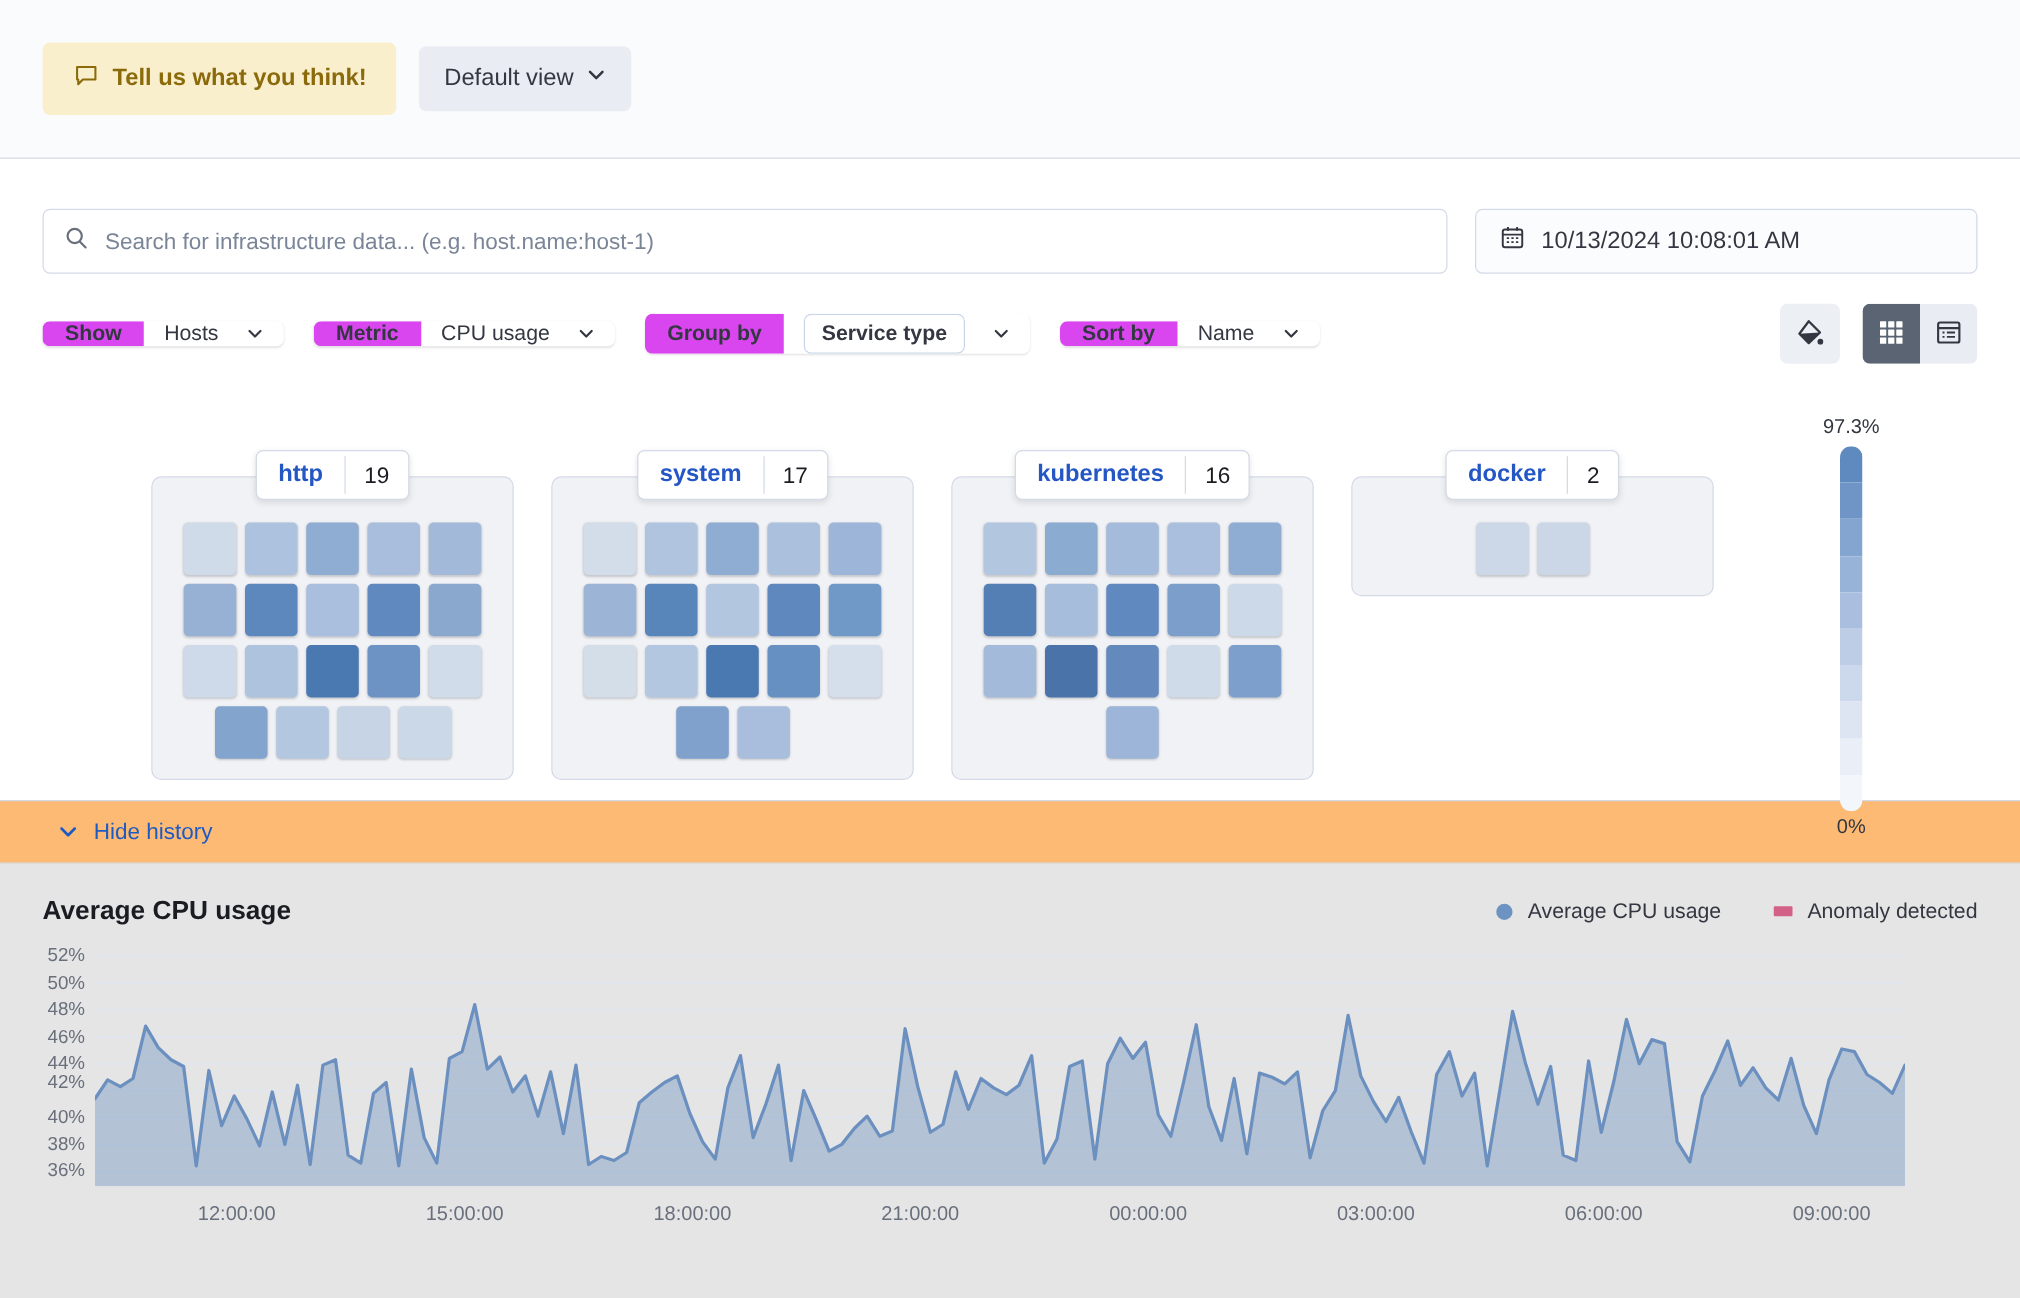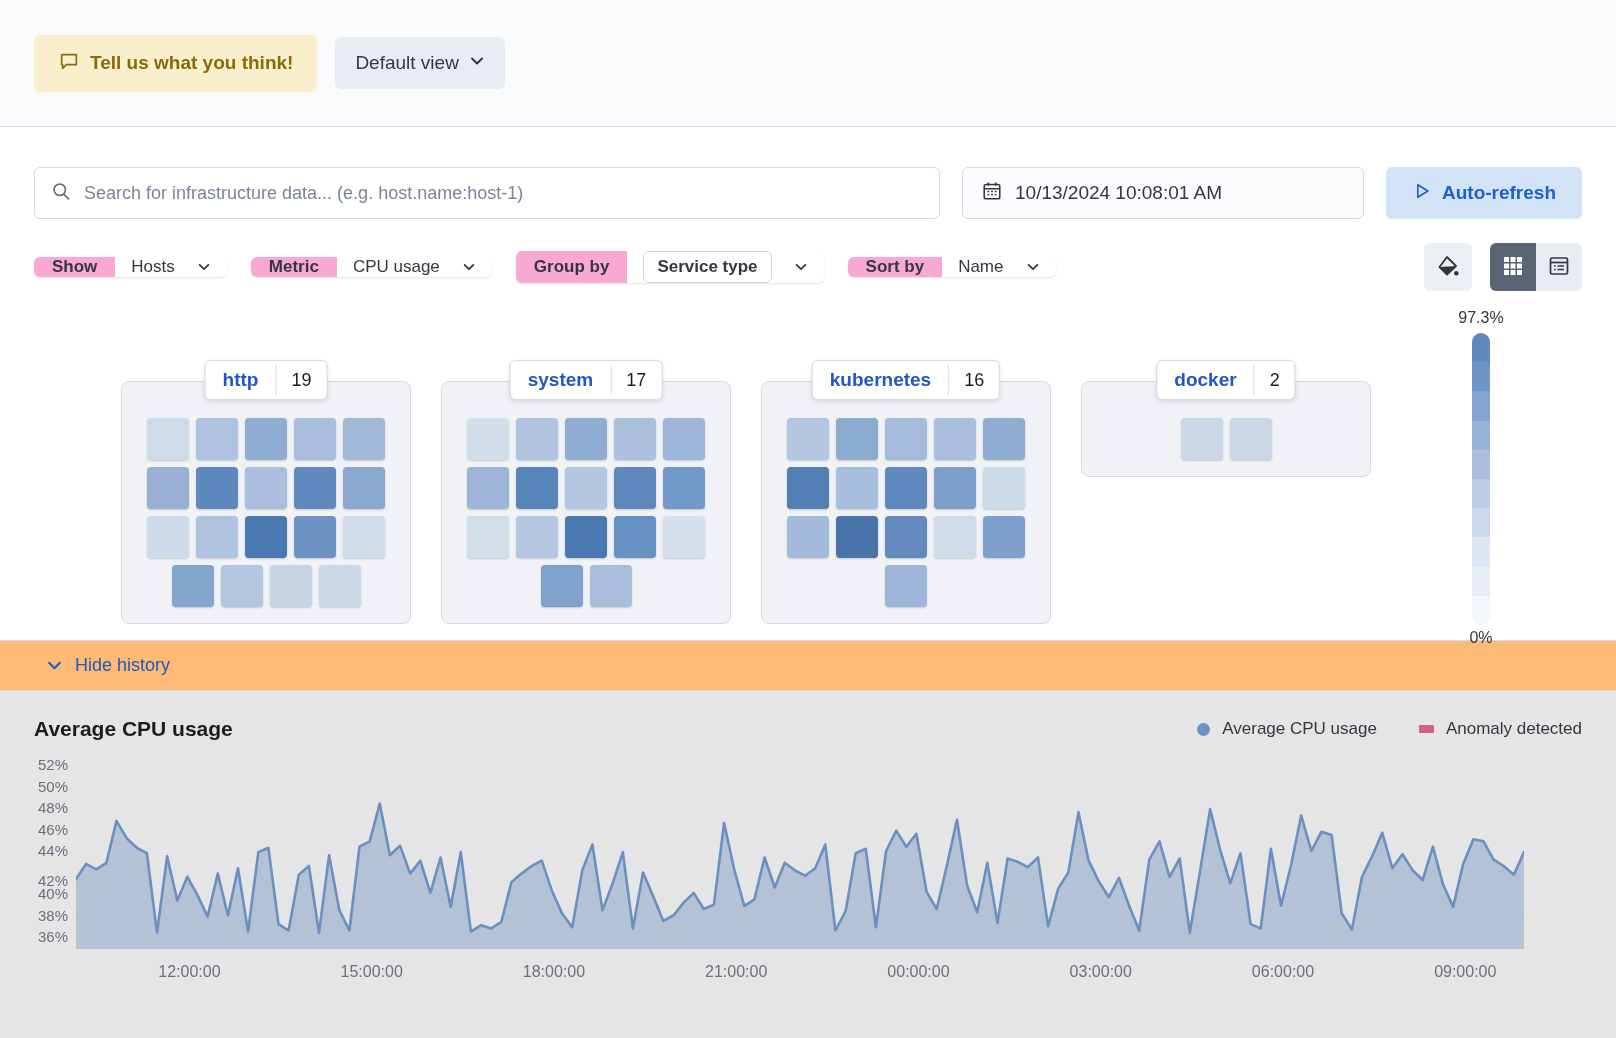--- a/index.html
+++ b/index.html
@@ -25,21 +25,21 @@
     background:transparent; font-family:inherit; }
   .search-box input::placeholder { color:#7a8598; }
   .date-box { width:402px; display:flex; align-items:center; gap:12px; background:#fbfcfd;
     border:1px solid #d3dae6; border-radius:6px; padding:0 18px; font-size:19px; color:#343741; }
   .btn-autorefresh { width:196px; justify-content:center; background:#d2e3f6; color:#1c63c9; font-weight:700; }
 
   
   .filter-row { margin-top:24px; display:flex; gap:24px; height:48px; align-items:center; }
   .filter-ctl { display:flex; align-items:stretch; background:#fff; border-radius:6px;
     box-shadow:0 1px 2px rgba(0,0,0,.12); overflow:hidden; cursor:pointer; }
-  .filter-ctl .lbl { background:#f9a8d4; display:flex; align-items:center; padding:0 18px;
+  .filter-ctl .lbl { background:#d946ef; display:flex; align-items:center; padding:0 18px;
     font-weight:700; font-size:17px; color:#343741; }
   .filter-ctl .val { display:flex; align-items:center; gap:22px; padding:0 16px; font-size:17px; color:#343741;text-align:center; }
   .badge-box { border:1px solid #c9d6ea; border-radius:6px; padding:5px 13px; font-weight:600; background:#fff; }
   .filter-right { margin-left:auto; display:flex; gap:18px; align-items:center; }
   .icon-btn { width:48px; height:48px; background:#eceff4; border-radius:6px; border:none; cursor:pointer;
     display:flex; align-items:center; justify-content:center; }
   .seg-group { display:flex; border-radius:6px; overflow:hidden; }
   .seg { width:46px; height:48px; display:flex; align-items:center; justify-content:center; cursor:pointer; border:none; }
   .seg.selected { background:#5a6472; }
   .seg.unselected { background:#e9edf3; }
@@ -54,21 +54,21 @@
   .tile { width:42px; height:42px; border-radius:4px; box-shadow:0 1px 2px rgba(0,0,0,.18); cursor:pointer; }
   .group-badge { position:absolute; top:-21px; left:50%; transform:translateX(-50%); z-index:2;
     background:#fff; border:1px solid #d3dae6; border-radius:6px; display:flex; align-items:stretch;
     box-shadow:0 2px 5px rgba(0,0,0,.1); cursor:pointer; white-space:nowrap; }
   .group-badge .gname { padding:8px 17px; color:#2456c4; font-weight:700; font-size:19px; }
   .group-badge .gdiv { width:1px; background:#d3dae6; margin:4px 0; }
   .group-badge .gcount { padding:8px 15px; color:#1a1c21; font-size:18px; display:flex; align-items:center; }
 
   .scale-legend { position:absolute; top:18px; right:66px; width:70px; display:flex;
     flex-direction:column; align-items:center; }
-  .scale-max { font-size:16px; color:#343741; margin-bottom:6px; }
+  .scale-max { font-size:16px; color:#343741; margin-bottom:6px;margin-top:24px; }
   .scale-bar { width:18px; height:292px; border-radius:9px; overflow:hidden; display:flex; flex-direction:column; }
   .scale-bar div { flex:1; }
   .scale-min { font-size:16px; color:#343741; margin-top:4px; }
 
   
   .history-bar { border-top:1px solid #d3dae6; border-bottom:1px solid #d3dae6; height:51px;
     display:flex; align-items:center; padding:0 34px; background:#fdba74; }
   .history-link { display:flex; align-items:center; gap:12px; color:#1d5bc3; font-size:18px;
     font-weight:500; cursor:pointer; background:none; border:none; font-family:inherit; padding:0 0 0 12px; }
 
@@ -123,28 +123,20 @@
     </div>
     <button class="date-box">
       <span>
         <svg width="22" height="22" viewBox="0 0 24 24" fill="none" stroke="#343741" stroke-width="1.7">
           <rect x="3.5" y="5" width="17" height="15.5" rx="2"></rect>
           <path d="M3.5 9.5 H20.5 M8 2.8 V6.2 M16 2.8 V6.2"></path>
           <path d="M7 12.5h2M11 12.5h2M15 12.5h2M7 16h2M11 16h2M15 16h2" stroke-width="1.5"></path>
           </svg>
       </span>
       <span>10/13/2024 10:08:01 AM</span>
-    </button>
-    <button class="btn btn-autorefresh">
-      <span>
-        <svg width="20" height="20" viewBox="0 0 24 24" fill="none" stroke="#1c63c9" stroke-width="2">
-          <path d="M7 4.5 L19 12 L7 19.5 Z" stroke-linejoin="round"></path>
-          </svg>
-      </span>
-      <span>Auto-refresh</span>
     </button>
   </div>
 
   <div class="filter-row">
     <div class="filter-ctl">
       <span class="lbl">Show</span>
       <span class="val">
         <span>Hosts</span>
         <svg width="14" height="14" viewBox="0 0 16 16" fill="none" stroke="#343741" stroke-width="2">
             <path d="M3 5.5 L8 10.5 L13 5.5" stroke-linecap="round" stroke-linejoin="round"></path>
@@ -391,21 +383,21 @@
         <line x1="0" y1="164.5" x2="1448" y2="164.5" stroke="#e0e5ee" stroke-width="1.5"></line>
         <line x1="0" y1="186" x2="1448" y2="186" stroke="#e0e5ee" stroke-width="1.5"></line>
         <path d="M0.0,128.0 L10.1,112.9 L20.3,118.3 L30.4,111.8 L40.5,69.9 L50.6,87.1 L60.8,96.8 L70.9,102.2 L81.0,181.7 L91.1,105.4 L101.3,149.5 L111.4,125.8 L121.5,144.1 L131.6,165.6 L141.8,122.6 L151.9,164.5 L162.0,117.2 L172.1,180.6 L182.3,101.1 L192.4,96.8 L202.5,173.1 L212.6,179.5 L222.8,123.7 L232.9,115.0 L243.0,181.7 L253.1,104.3 L263.3,159.1 L273.4,179.5 L283.5,95.7 L293.7,90.3 L303.8,52.7 L313.9,104.3 L324.0,94.6 L334.2,122.6 L344.3,109.7 L354.4,141.9 L364.5,106.5 L374.7,155.9 L384.8,101.1 L394.9,180.6 L405.0,174.2 L415.2,177.4 L425.3,171.0 L435.4,131.2 L445.5,122.6 L455.7,115.0 L465.8,109.7 L475.9,139.8 L486.0,162.3 L496.2,176.3 L506.3,119.3 L516.4,93.5 L526.5,159.1 L536.7,132.3 L546.8,101.1 L556.9,177.4 L567.0,121.5 L577.2,145.2 L587.3,169.9 L597.4,164.5 L607.6,151.6 L617.7,141.9 L627.8,158.0 L637.9,153.8 L648.1,72.0 L658.2,118.3 L668.3,154.8 L678.4,148.4 L688.6,106.5 L698.7,136.5 L708.8,111.8 L718.9,119.3 L729.1,124.7 L739.2,117.2 L749.3,93.5 L759.4,179.5 L769.6,160.2 L779.7,102.2 L789.8,97.8 L799.9,176.3 L810.1,100.0 L820.2,79.6 L830.3,95.7 L840.4,82.8 L850.6,140.8 L860.7,158.0 L870.8,115.0 L881.0,68.8 L891.1,134.4 L901.2,161.3 L911.3,111.8 L921.5,172.0 L931.6,107.5 L941.7,110.8 L951.8,116.1 L962.0,106.5 L972.1,175.3 L982.2,137.6 L992.3,121.5 L1002.5,61.3 L1012.6,109.7 L1022.7,130.1 L1032.8,146.2 L1043.0,126.9 L1053.1,154.8 L1063.2,179.5 L1073.3,108.6 L1083.5,90.3 L1093.6,125.8 L1103.7,107.5 L1113.8,181.7 L1124.0,120.4 L1134.1,58.1 L1144.2,98.9 L1154.3,132.3 L1164.5,102.2 L1174.6,173.1 L1184.7,177.4 L1194.9,97.8 L1205.0,154.8 L1215.1,114.0 L1225.2,64.5 L1235.4,100.0 L1245.5,80.7 L1255.6,83.9 L1265.7,162.3 L1275.9,178.5 L1286.0,125.8 L1296.1,105.4 L1306.2,81.7 L1316.4,117.2 L1326.5,103.2 L1336.6,119.3 L1346.7,129.0 L1356.9,95.7 L1367.0,133.3 L1377.1,155.9 L1387.2,112.9 L1397.4,88.2 L1407.5,90.3 L1417.6,108.6 L1427.7,115.0 L1437.9,123.7 L1448.0,101.1 L1448,198 L0,198 Z" fill="rgba(110,145,190,0.42)"></path>
         <path d="M0.0,128.0 L10.1,112.9 L20.3,118.3 L30.4,111.8 L40.5,69.9 L50.6,87.1 L60.8,96.8 L70.9,102.2 L81.0,181.7 L91.1,105.4 L101.3,149.5 L111.4,125.8 L121.5,144.1 L131.6,165.6 L141.8,122.6 L151.9,164.5 L162.0,117.2 L172.1,180.6 L182.3,101.1 L192.4,96.8 L202.5,173.1 L212.6,179.5 L222.8,123.7 L232.9,115.0 L243.0,181.7 L253.1,104.3 L263.3,159.1 L273.4,179.5 L283.5,95.7 L293.7,90.3 L303.8,52.7 L313.9,104.3 L324.0,94.6 L334.2,122.6 L344.3,109.7 L354.4,141.9 L364.5,106.5 L374.7,155.9 L384.8,101.1 L394.9,180.6 L405.0,174.2 L415.2,177.4 L425.3,171.0 L435.4,131.2 L445.5,122.6 L455.7,115.0 L465.8,109.7 L475.9,139.8 L486.0,162.3 L496.2,176.3 L506.3,119.3 L516.4,93.5 L526.5,159.1 L536.7,132.3 L546.8,101.1 L556.9,177.4 L567.0,121.5 L577.2,145.2 L587.3,169.9 L597.4,164.5 L607.6,151.6 L617.7,141.9 L627.8,158.0 L637.9,153.8 L648.1,72.0 L658.2,118.3 L668.3,154.8 L678.4,148.4 L688.6,106.5 L698.7,136.5 L708.8,111.8 L718.9,119.3 L729.1,124.7 L739.2,117.2 L749.3,93.5 L759.4,179.5 L769.6,160.2 L779.7,102.2 L789.8,97.8 L799.9,176.3 L810.1,100.0 L820.2,79.6 L830.3,95.7 L840.4,82.8 L850.6,140.8 L860.7,158.0 L870.8,115.0 L881.0,68.8 L891.1,134.4 L901.2,161.3 L911.3,111.8 L921.5,172.0 L931.6,107.5 L941.7,110.8 L951.8,116.1 L962.0,106.5 L972.1,175.3 L982.2,137.6 L992.3,121.5 L1002.5,61.3 L1012.6,109.7 L1022.7,130.1 L1032.8,146.2 L1043.0,126.9 L1053.1,154.8 L1063.2,179.5 L1073.3,108.6 L1083.5,90.3 L1093.6,125.8 L1103.7,107.5 L1113.8,181.7 L1124.0,120.4 L1134.1,58.1 L1144.2,98.9 L1154.3,132.3 L1164.5,102.2 L1174.6,173.1 L1184.7,177.4 L1194.9,97.8 L1205.0,154.8 L1215.1,114.0 L1225.2,64.5 L1235.4,100.0 L1245.5,80.7 L1255.6,83.9 L1265.7,162.3 L1275.9,178.5 L1286.0,125.8 L1296.1,105.4 L1306.2,81.7 L1316.4,117.2 L1326.5,103.2 L1336.6,119.3 L1346.7,129.0 L1356.9,95.7 L1367.0,133.3 L1377.1,155.9 L1387.2,112.9 L1397.4,88.2 L1407.5,90.3 L1417.6,108.6 L1427.7,115.0 L1437.9,123.7 L1448.0,101.1" fill="none" stroke="#6b90bf" stroke-width="2.6" stroke-linejoin="round" stroke-linecap="round"></path>
       </svg>
       <div class="y-lab" style="top: 5px;">52%</div>
       <div class="y-lab" style="top: 26.5px;">50%</div>
       <div class="y-lab" style="top: 48px;">48%</div>
       <div class="y-lab" style="top: 69.5px;">46%</div>
       <div class="y-lab" style="top: 91px;">44%</div>
-      <div class="y-lab" style="top: 121px;">42%</div>
+      <div class="y-lab" style="top: 106px;">42%</div>
       <div class="y-lab" style="top: 134px;">40%</div>
       <div class="y-lab" style="top: 155.5px;">38%</div>
       <div class="y-lab" style="top: 177px;">36%</div>
       <div class="x-lab" style="left: 155.41px;">12:00:00</div>
       <div class="x-lab" style="left: 337.676px;">15:00:00</div>
       <div class="x-lab" style="left: 519.941px;">18:00:00</div>
       <div class="x-lab" style="left: 702.207px;">21:00:00</div>
       <div class="x-lab" style="left: 884.473px;">00:00:00</div>
       <div class="x-lab" style="left: 1066.74px; text-align: center;">03:00:00</div>
       <div class="x-lab" style="left: 1249px;">06:00:00</div>

